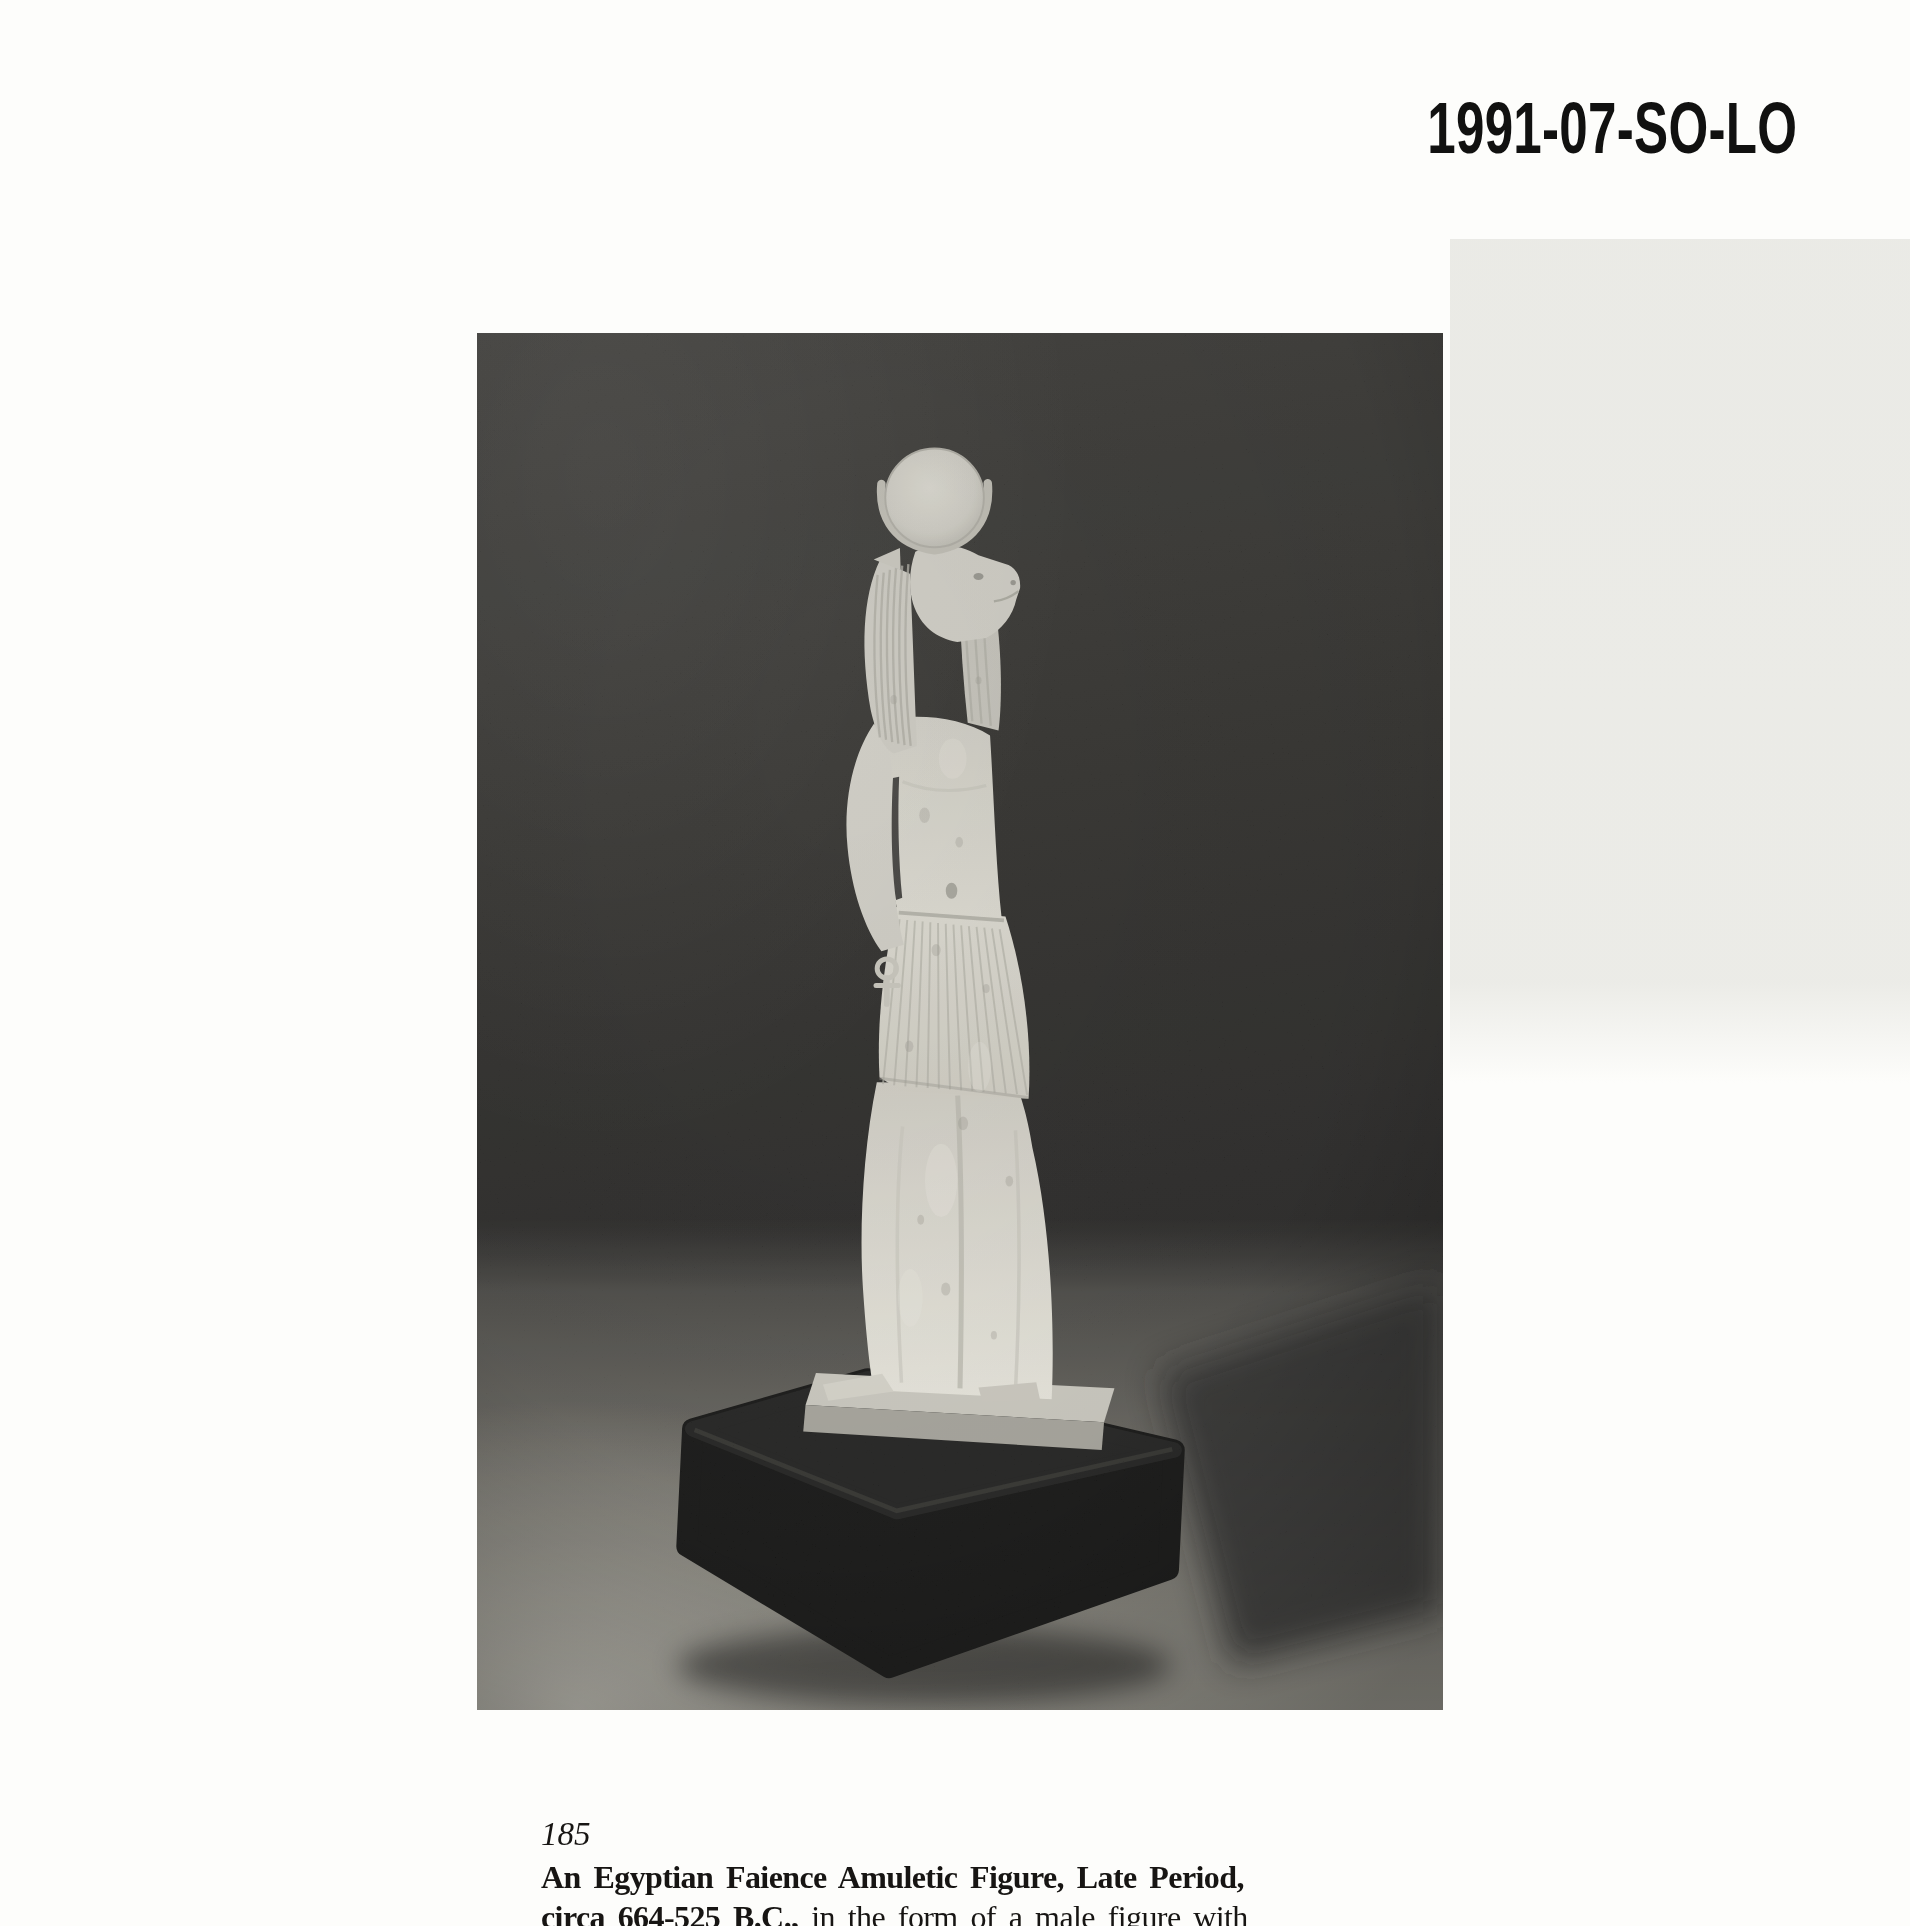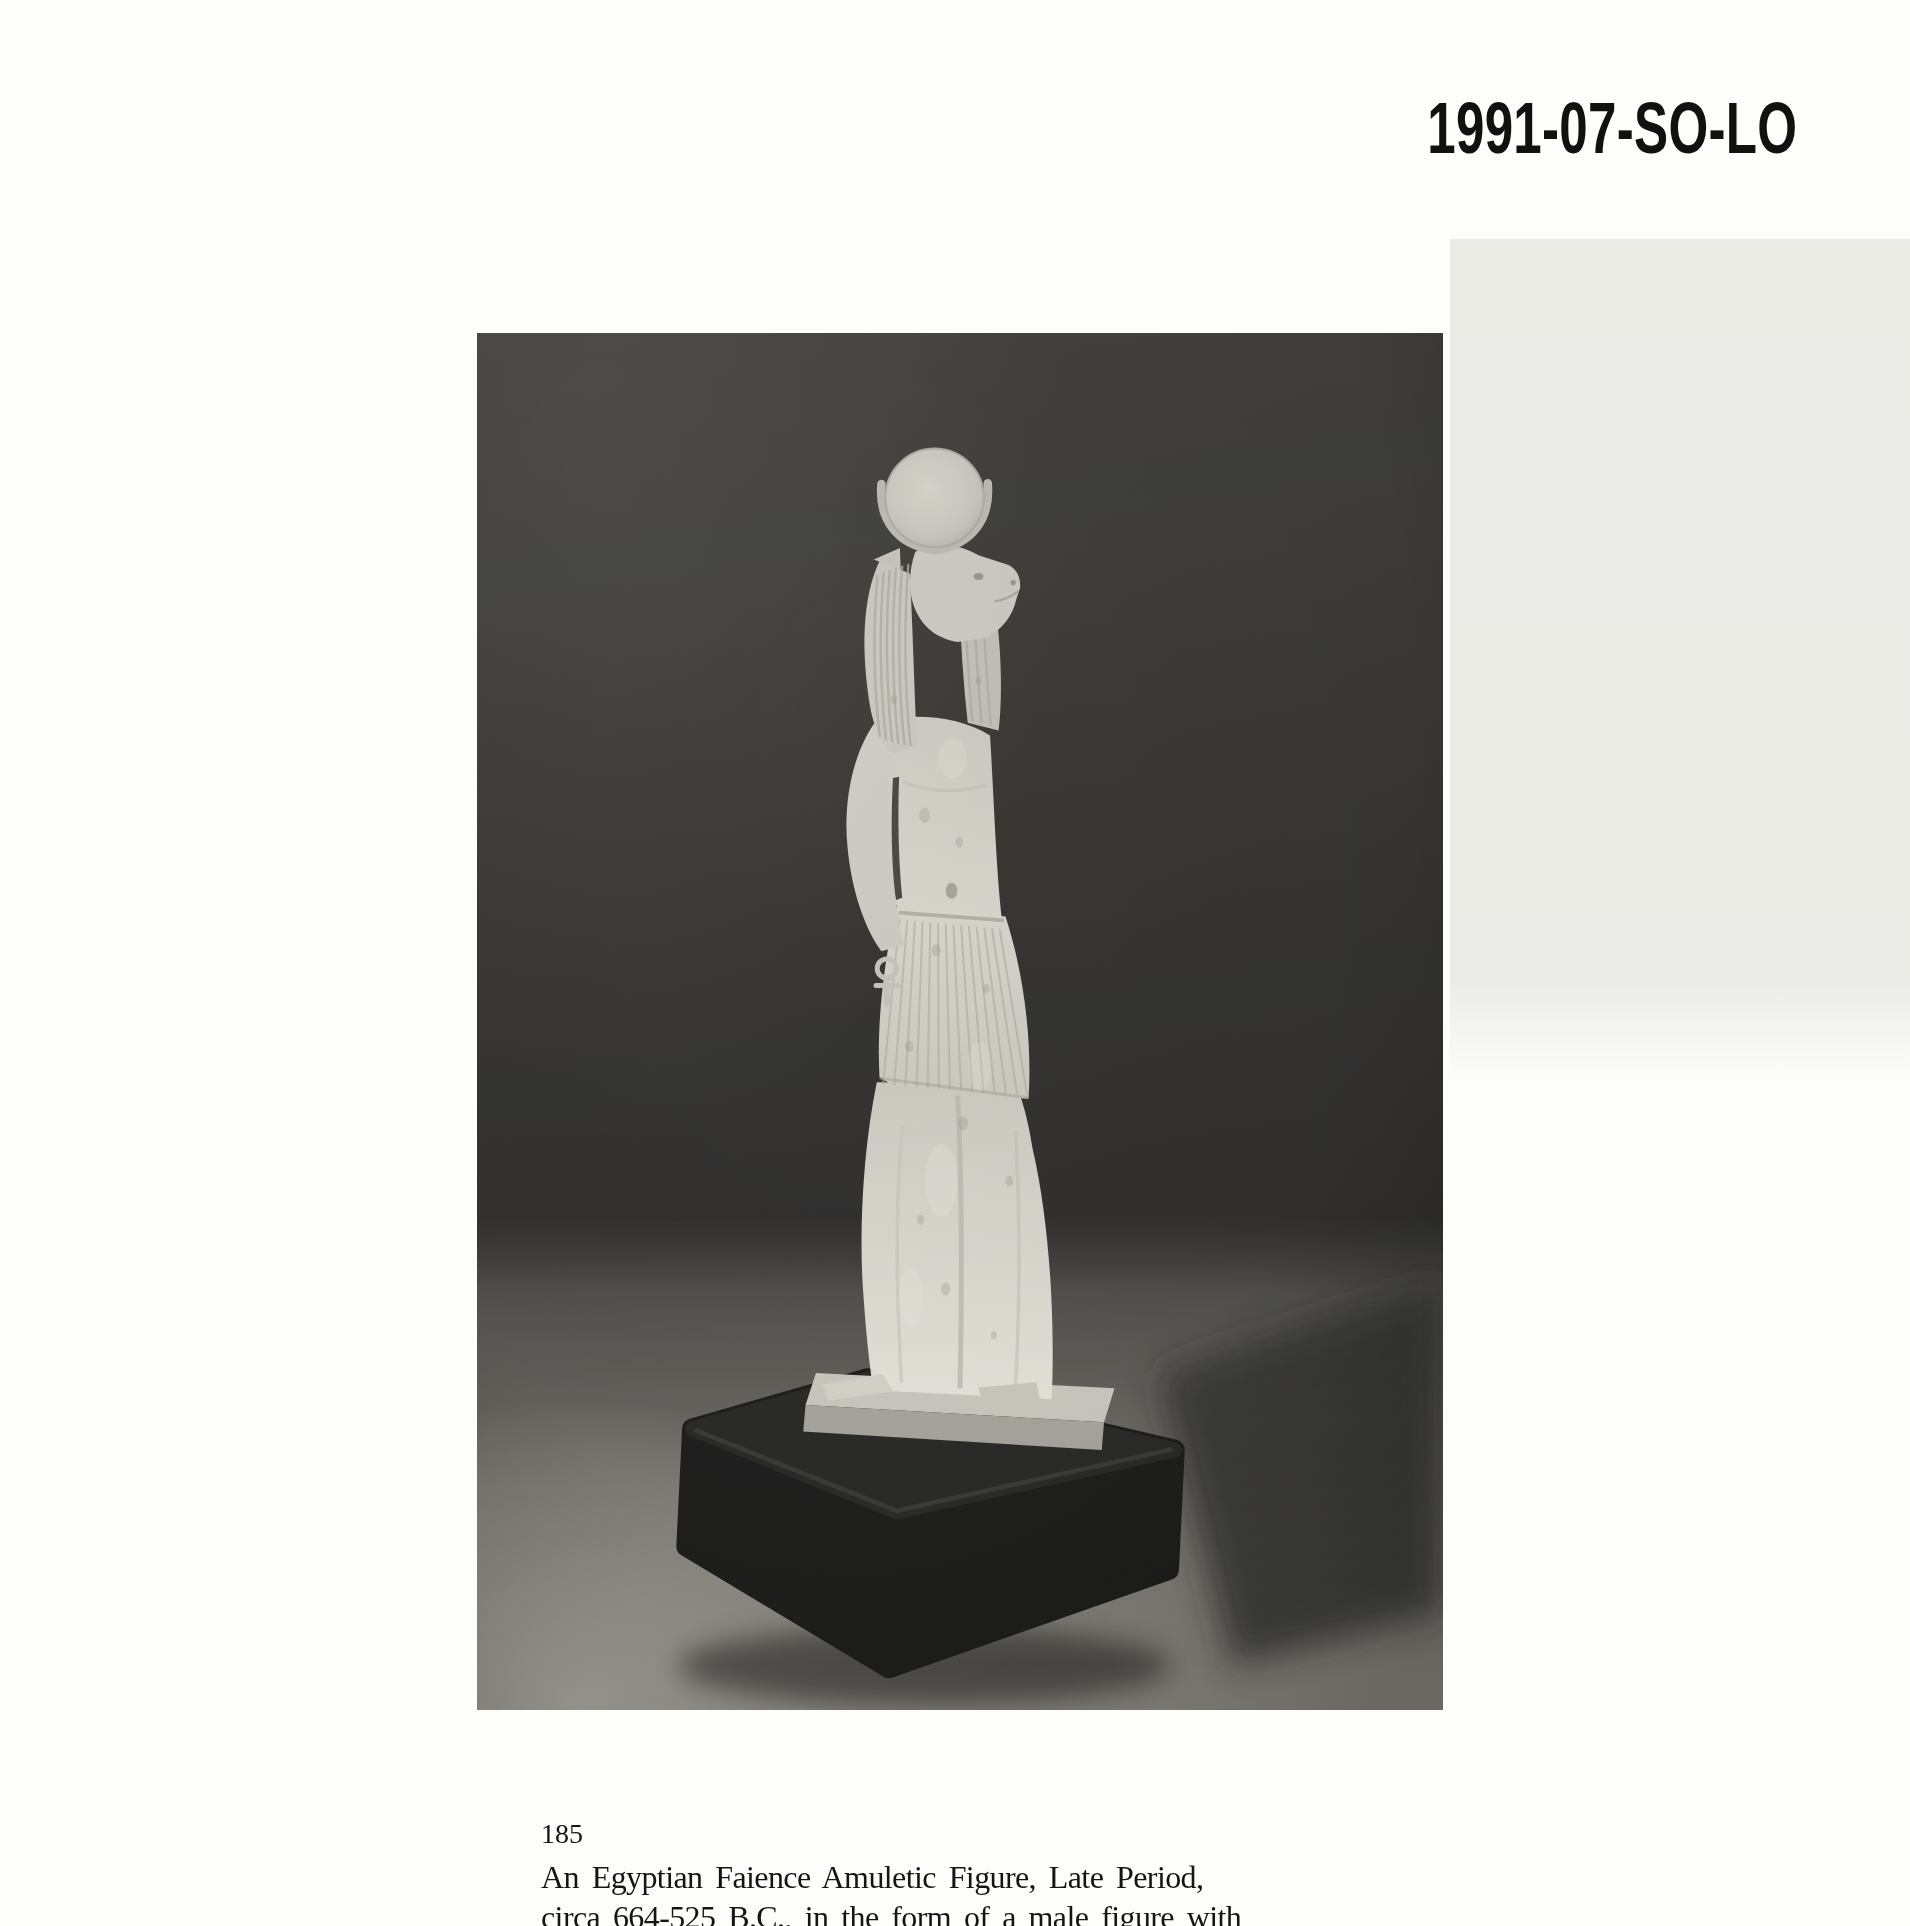--- a/index.html
+++ b/index.html
@@ -12,24 +12,24 @@
     font-weight:700;font-size:72px;line-height:1;color:#111110;
     transform:scaleX(0.71);transform-origin:right center;letter-spacing:0.4px;white-space:nowrap;}
 
   .scan-band{position:absolute;left:1450px;top:239px;width:460px;height:844px;
     background:linear-gradient(180deg,rgba(231,231,226,0.85) 0%,rgba(231,231,226,0.8) 88%,rgba(231,231,226,0) 100%);}
 
   .photo{position:absolute;left:477px;top:333px;width:966px;height:1377px;}
   .photo svg{display:block;width:100%;height:100%;}
 
   .textblock{position:absolute;left:541px;top:1811px;width:847px;color:#171513;}
-  .lot-number{font-size:28px;line-height:46px;letter-spacing:0;}
+  .lot-number{font-size:33px;line-height:46px;letter-spacing:0;font-style:italic;}
   .para{font-size:32px;line-height:40px;letter-spacing:-0.6px;word-spacing:5.4px;white-space:nowrap;}
   .para .ln{height:40px;}
-  .para .b{font-weight:normal;}
+  .para .b{font-weight:bold;}
 </style>
 </head>
 <body>
 
 <div class="page">
 
   <div class="catalog-code">1991-07-SO-LO</div>
 
   <div class="scan-band"></div>
 

